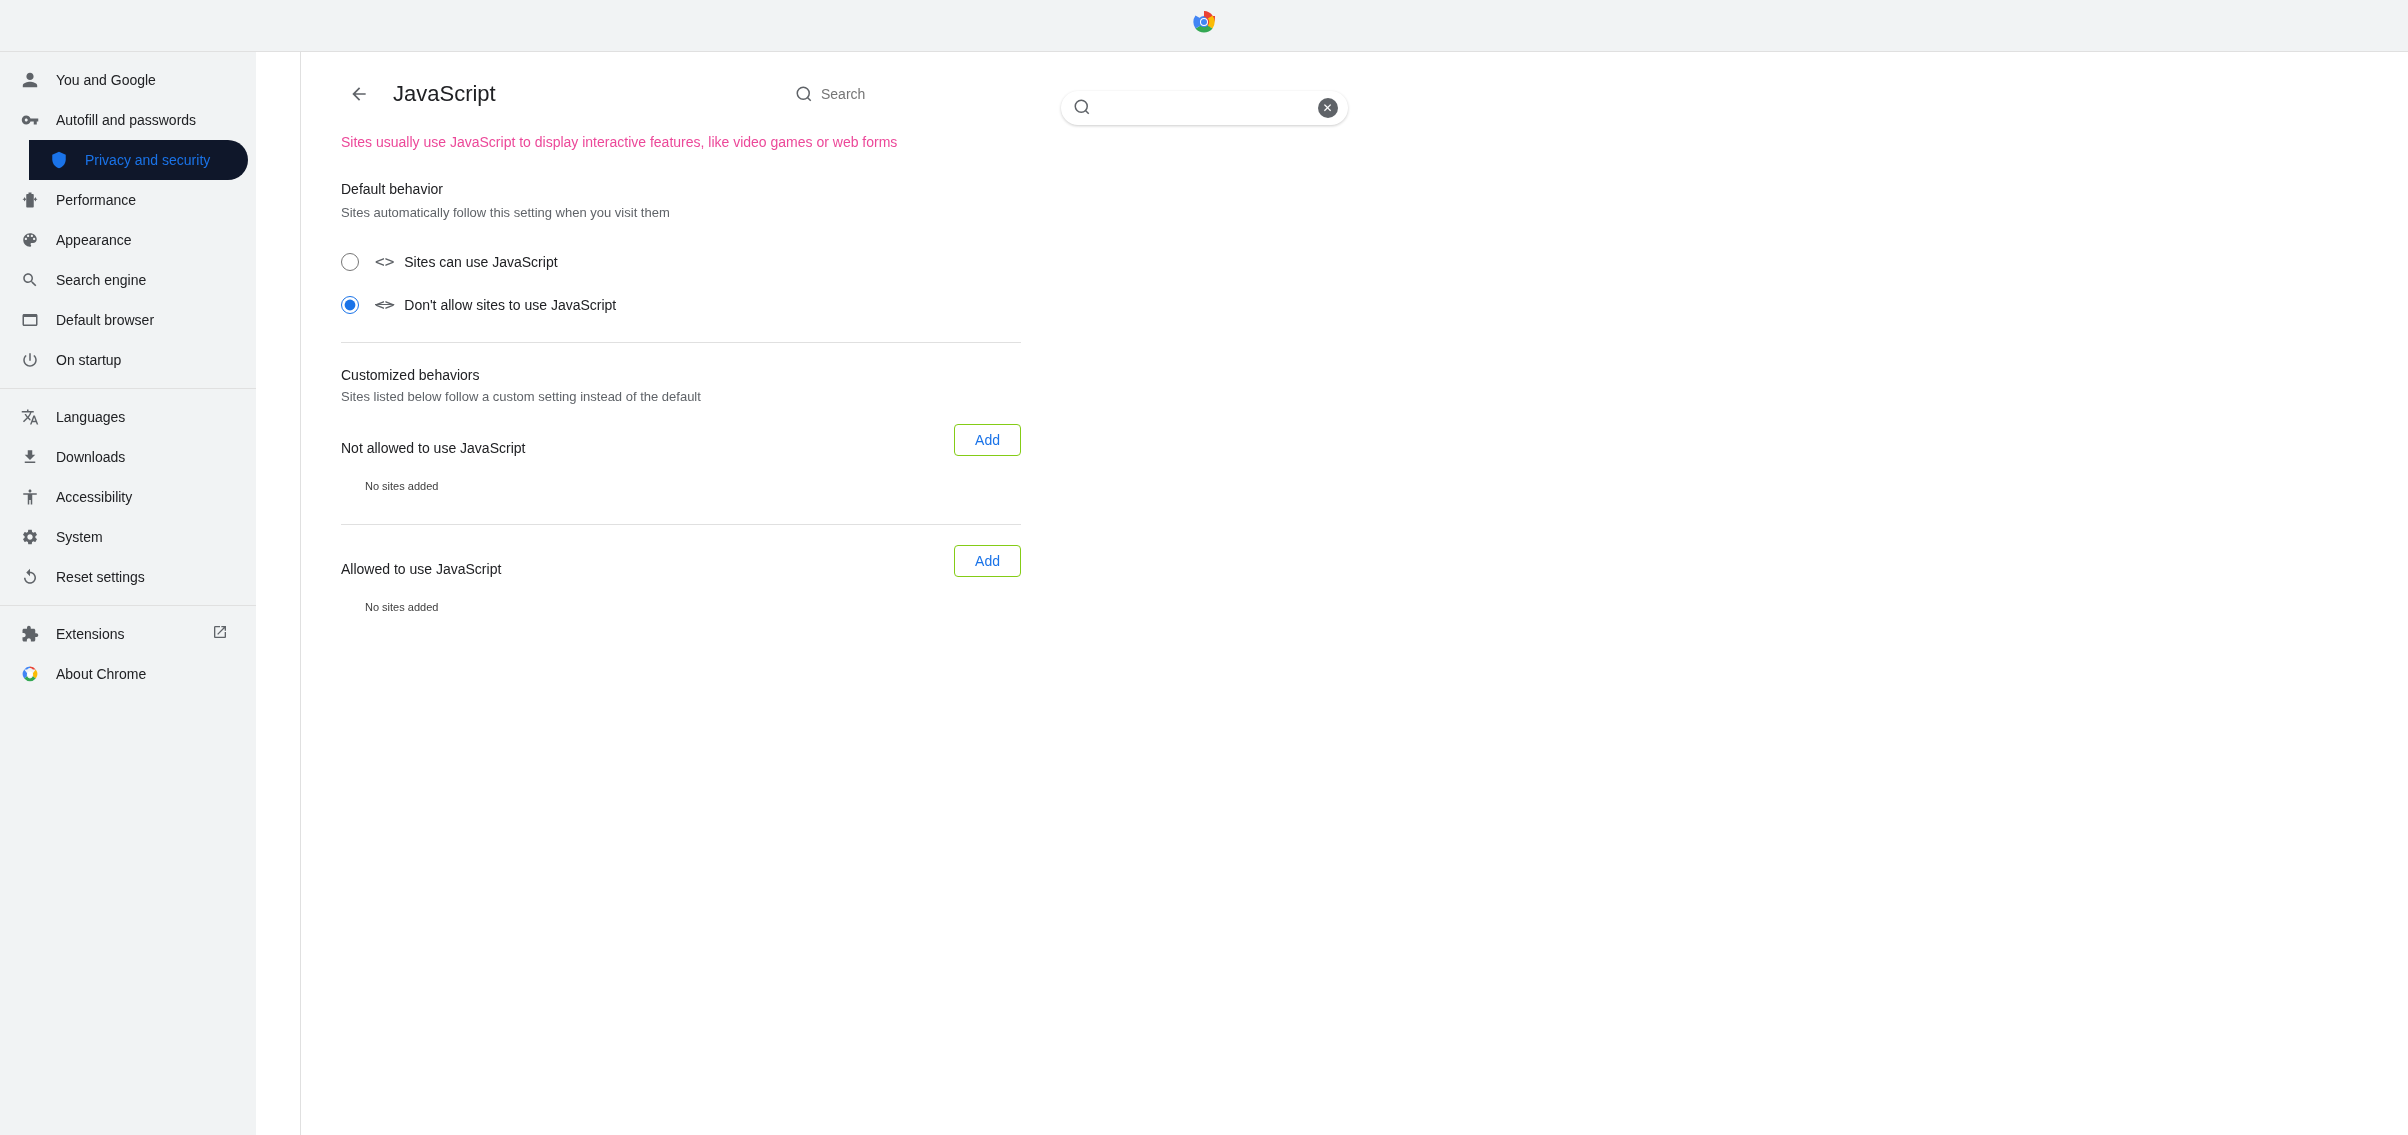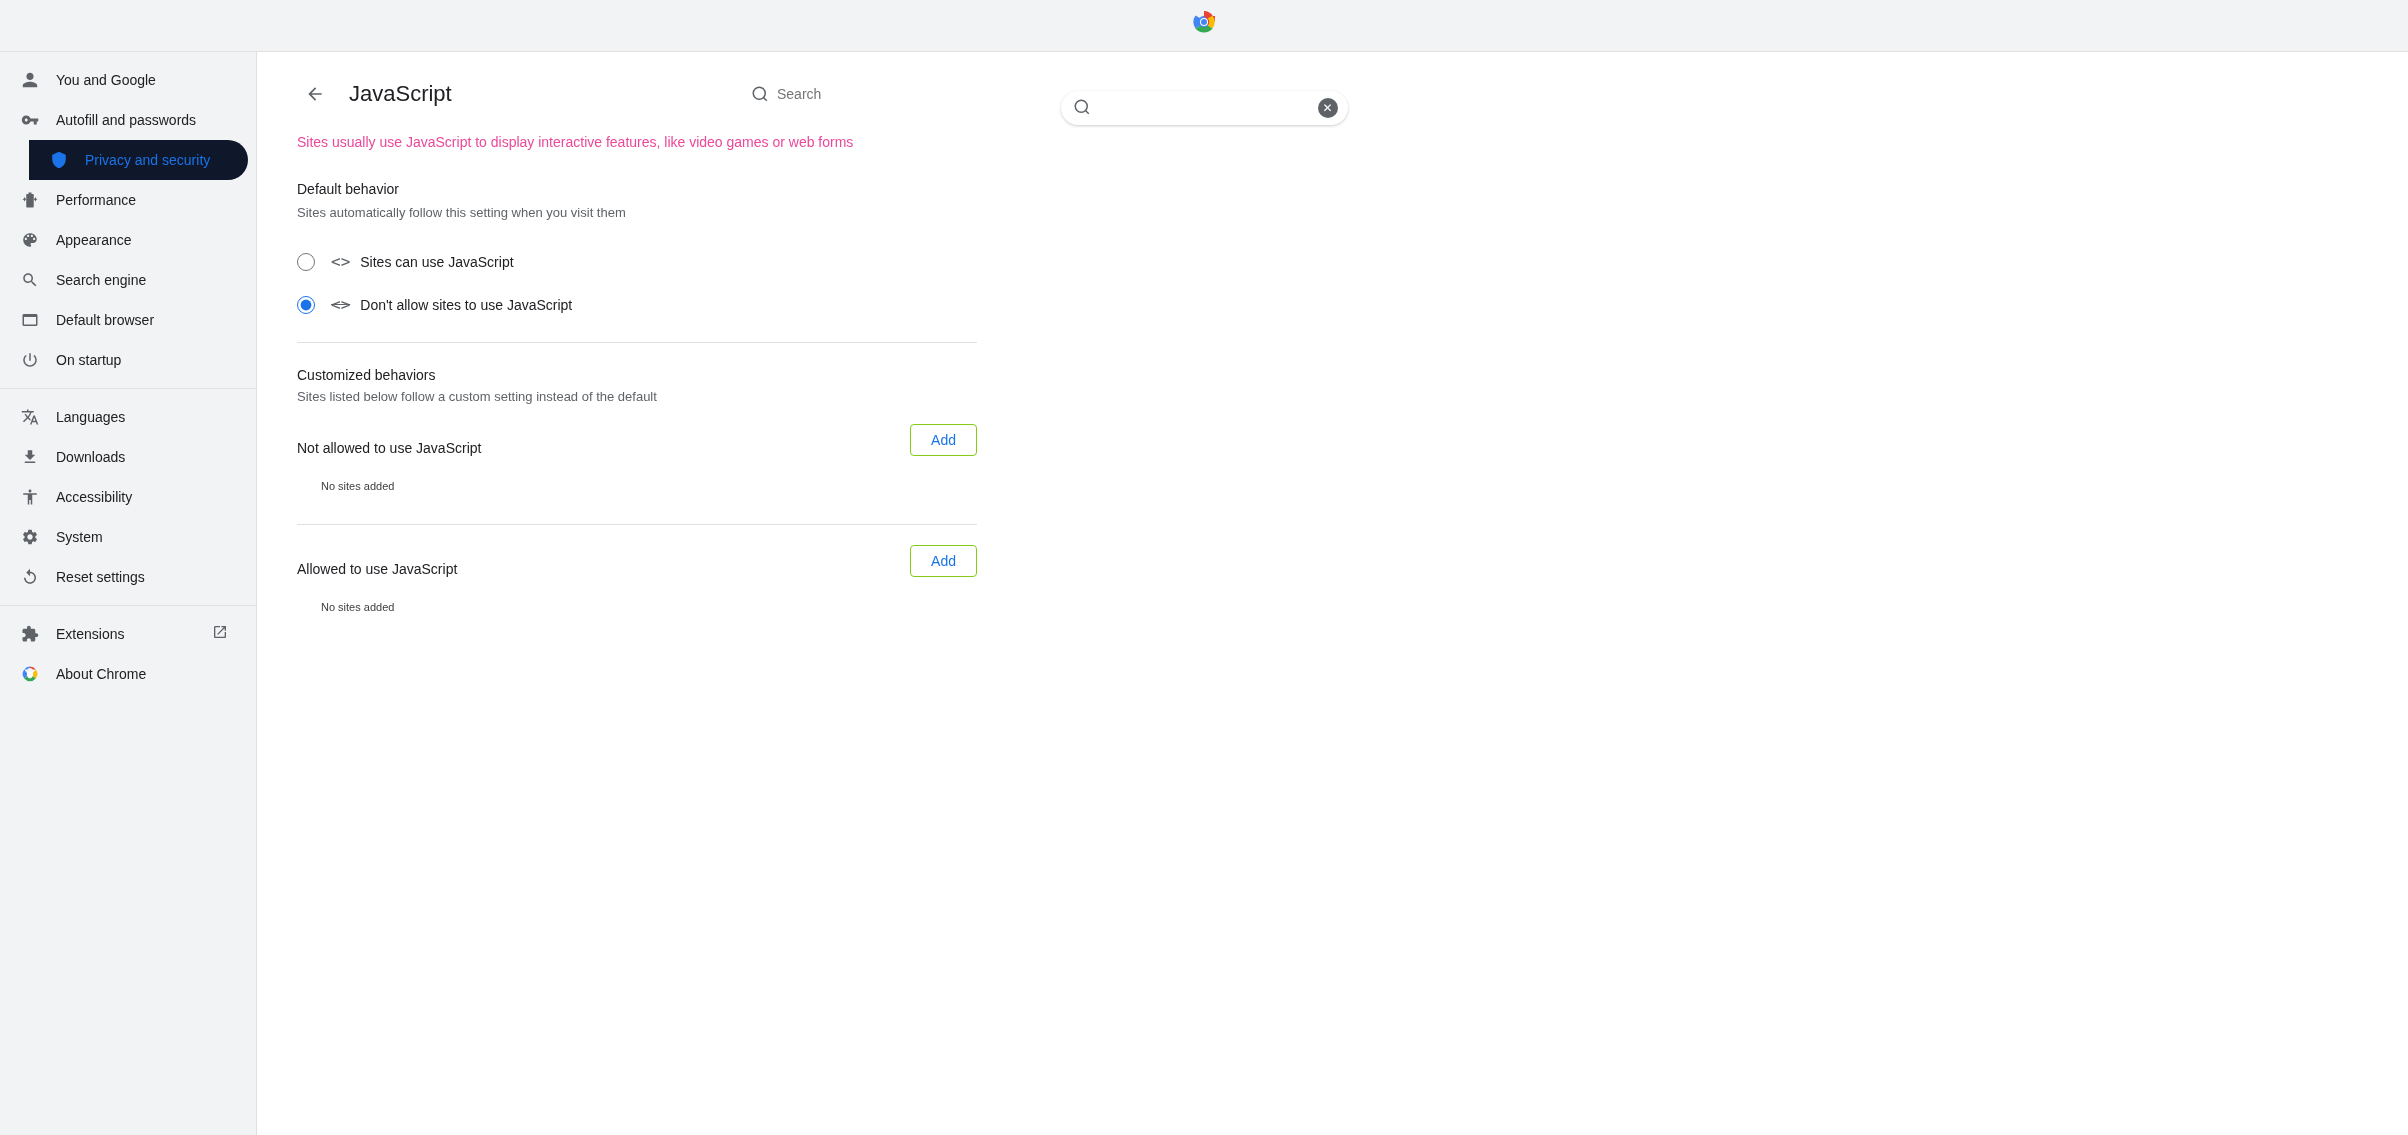--- a/index.html
+++ b/index.html
@@ -74,20 +74,21 @@
       cursor: pointer;
       color: #fff;
       font-size: 12px;
     }
 
     
     .main-layout {
       display: flex;
       flex: 1;
       overflow: hidden;
+      gap: 44px;
     }
 
     
     .sidebar {
       width: 256px;
       flex-shrink: 0;
       overflow-y: auto;
       background: #f1f3f4;
       padding: 8px 0;
     }

